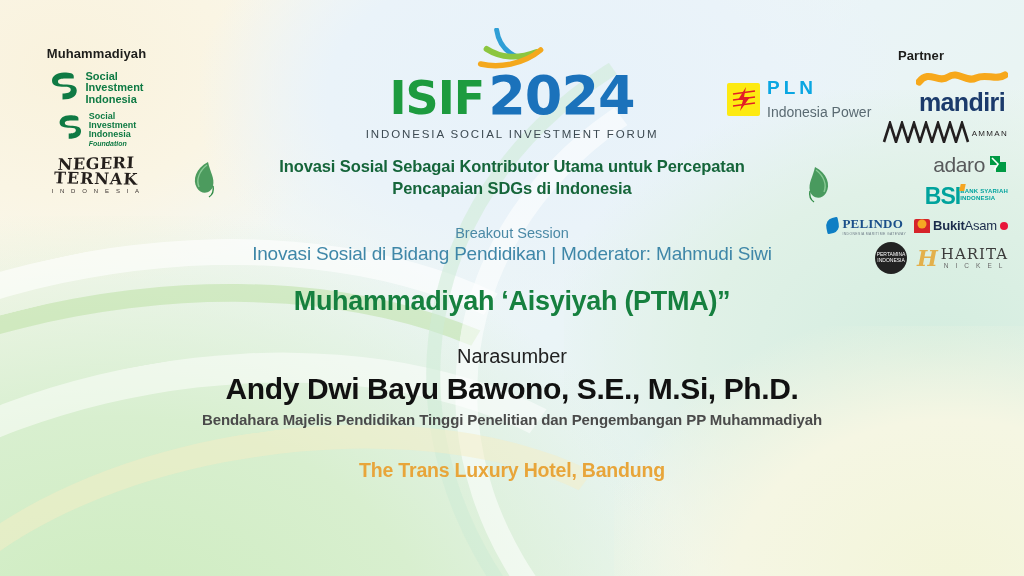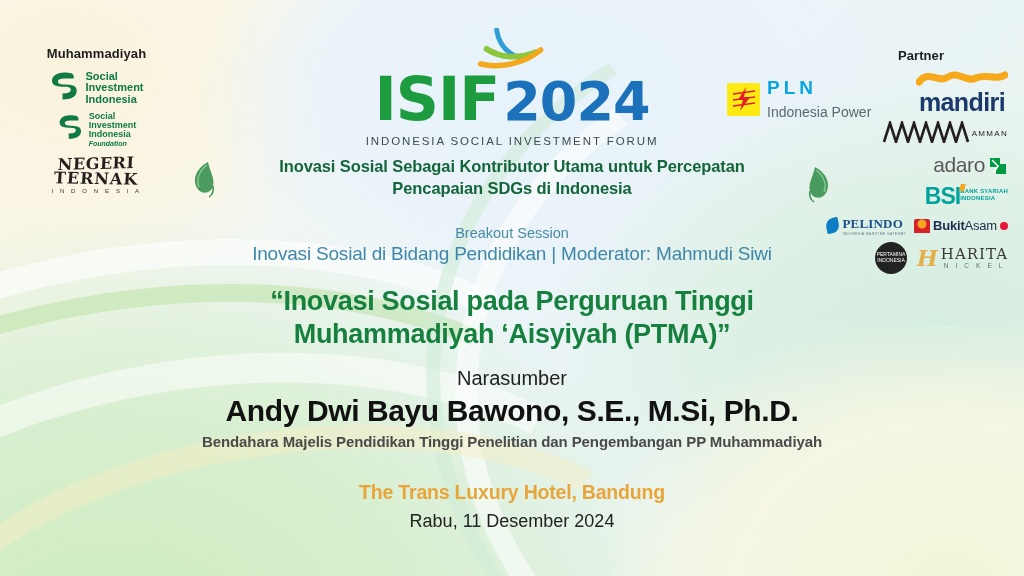--- a/index.html
+++ b/index.html
@@ -85,21 +85,21 @@
     color:#241f1c; letter-spacing:1px; line-height:.95;
     transform:skewX(-3deg) rotate(1deg);
   }
   .negeri .n3{ font-size:6px; letter-spacing:2.6px; color:#3a3330; margin-top:2px; }
 
   
   #isif{ position:absolute; left:50%; top:28px; transform:translateX(-50%); text-align:center; }
   #isif .swoosh-mark{ height:40px; margin-bottom:-4px; }
   #isif .wordmark{ display:flex; align-items:baseline; justify-content:center; }
   #isif .isif-t{
-    font-family:"DejaVu Sans", sans-serif; font-weight:bold; font-size:60px;
+    font-family:"DejaVu Sans", sans-serif; font-weight:bold; font-size:46px;
     color:#1d9b3f; letter-spacing:-1px;
   }
   #isif .year-t{
     font-family:"DejaVu Sans", sans-serif; font-weight:bold; font-size:54px;
     color:#1b72bb; letter-spacing:-1px; margin-left:4px;
   }
   #isif .tagline{
     font-size:11.5px; letter-spacing:1.9px; color:#3d4a52; margin-top:1px; font-weight:500;
   }
 
@@ -114,21 +114,21 @@
   }
   .pln .pln-txt .l1{ font-size:19px; font-weight:bold; color:#0aa6e2; letter-spacing:4px; line-height:1; }
   .pln .pln-txt .l2{ font-size:14px; color:#5a6a72; line-height:1.1; margin-top:8px; }
 
   .mandiri{ display:flex; flex-direction:column; align-items:center; }
   .mandiri .name{ font-size:25px; font-weight:bold; color:#1b3a6b; letter-spacing:-.6px; line-height:.9; }
 
   .amman{ display:flex; flex-direction:row; align-items:center; margin-top:1px; }
   .amman .name{ font-size:8px; letter-spacing:1.3px; color:#231f20; margin-top:0px; }
 
-  .adaro{ display:flex; align-items:center; gap:3px; }
+  .adaro{ display:flex; gap:3px; }
   .adaro .name{ font-size:21px; color:#58595b; letter-spacing:-.4px; }
   .adaro .mk{ width:20px; height:20px; position:relative; }
 
   .bsi{ display:flex; align-items:center; }
   .bsi .b{ font-size:23px; font-weight:bold; color:#00a39d; letter-spacing:-1px; position:relative; }
   .bsi .b .dot{ position:absolute; right:-5px; top:1px; width:5px; height:7px; background:#f5a623; transform:skewX(-12deg); }
   .bsi .sub{ font-size:6px; font-weight:bold; color:#00a39d; line-height:1.05; margin-bottom:3px; letter-spacing:.2px; }
 
   .row2{ display:flex; align-items:center; gap:8px; }
   .pelindo{ display:flex; align-items:center; gap:3px; }
@@ -156,21 +156,21 @@
   .theme{
     font-size:16.5px; font-weight:bold; color:#15653a; line-height:1.35;
     letter-spacing:-.1px;
   }
   .breakout{ margin-top:24px; font-size:14.5px; color:#4b89a6; line-height:1.25; }
   .session{ font-size:19px; color:#3f87a8; margin-top:1px; letter-spacing:-.2px; }
   .talk-title{
     margin-top:20px; font-size:27px; font-weight:bold; color:#16803f;
     line-height:1.24; letter-spacing:-.3px;
   }
-  .narasumber{ margin-top:15px; font-size:20px; color:#222; }
+  .narasumber{ margin-top:27px; font-size:20px; color:#222; }
   .speaker{
     margin-top:4px; font-size:30px; font-weight:bold; color:#111; letter-spacing:-.4px;
   }
   .role{ margin-top:5px; font-size:15px; font-weight:bold; color:#4a4a4a; letter-spacing:-.1px; }
   .venue{ margin-top:31px; font-size:19.5px; font-weight:bold; color:#e8a53a; letter-spacing:-.2px; }
   .date{ margin-top:7px; font-size:18px; color:#222; }
 
   
   .leaf{ position:absolute; }
   .leaf-l{ left:188px; top:158px; }
@@ -364,23 +364,21 @@
 <div id="content">
   <div class="theme">
     <div>Inovasi Sosial Sebagai Kontributor Utama untuk Percepatan</div>
     <div>Pencapaian SDGs di Indonesia</div>
   </div>
 
   <div class="breakout">Breakout Session</div>
   <div class="session">Inovasi Sosial di Bidang Pendidikan | Moderator: Mahmudi Siwi</div>
 
   <div class="talk-title">
-    <div>“Inovasi Sosial pada Perguruan Tinggi</div>
     <div>Muhammadiyah ‘Aisyiyah (PTMA)”</div>
   </div>
 
   <div class="narasumber">Narasumber</div>
   <div class="speaker">Andy Dwi Bayu Bawono, S.E., M.Si, Ph.D.</div>
   <div class="role">Bendahara Majelis Pendidikan Tinggi Penelitian dan Pengembangan PP Muhammadiyah</div>
 
   <div class="venue">The Trans Luxury Hotel, Bandung</div>
-  <div class="date">Rabu, 11 Desember 2024</div>
 </div>
 
 </body></html>

